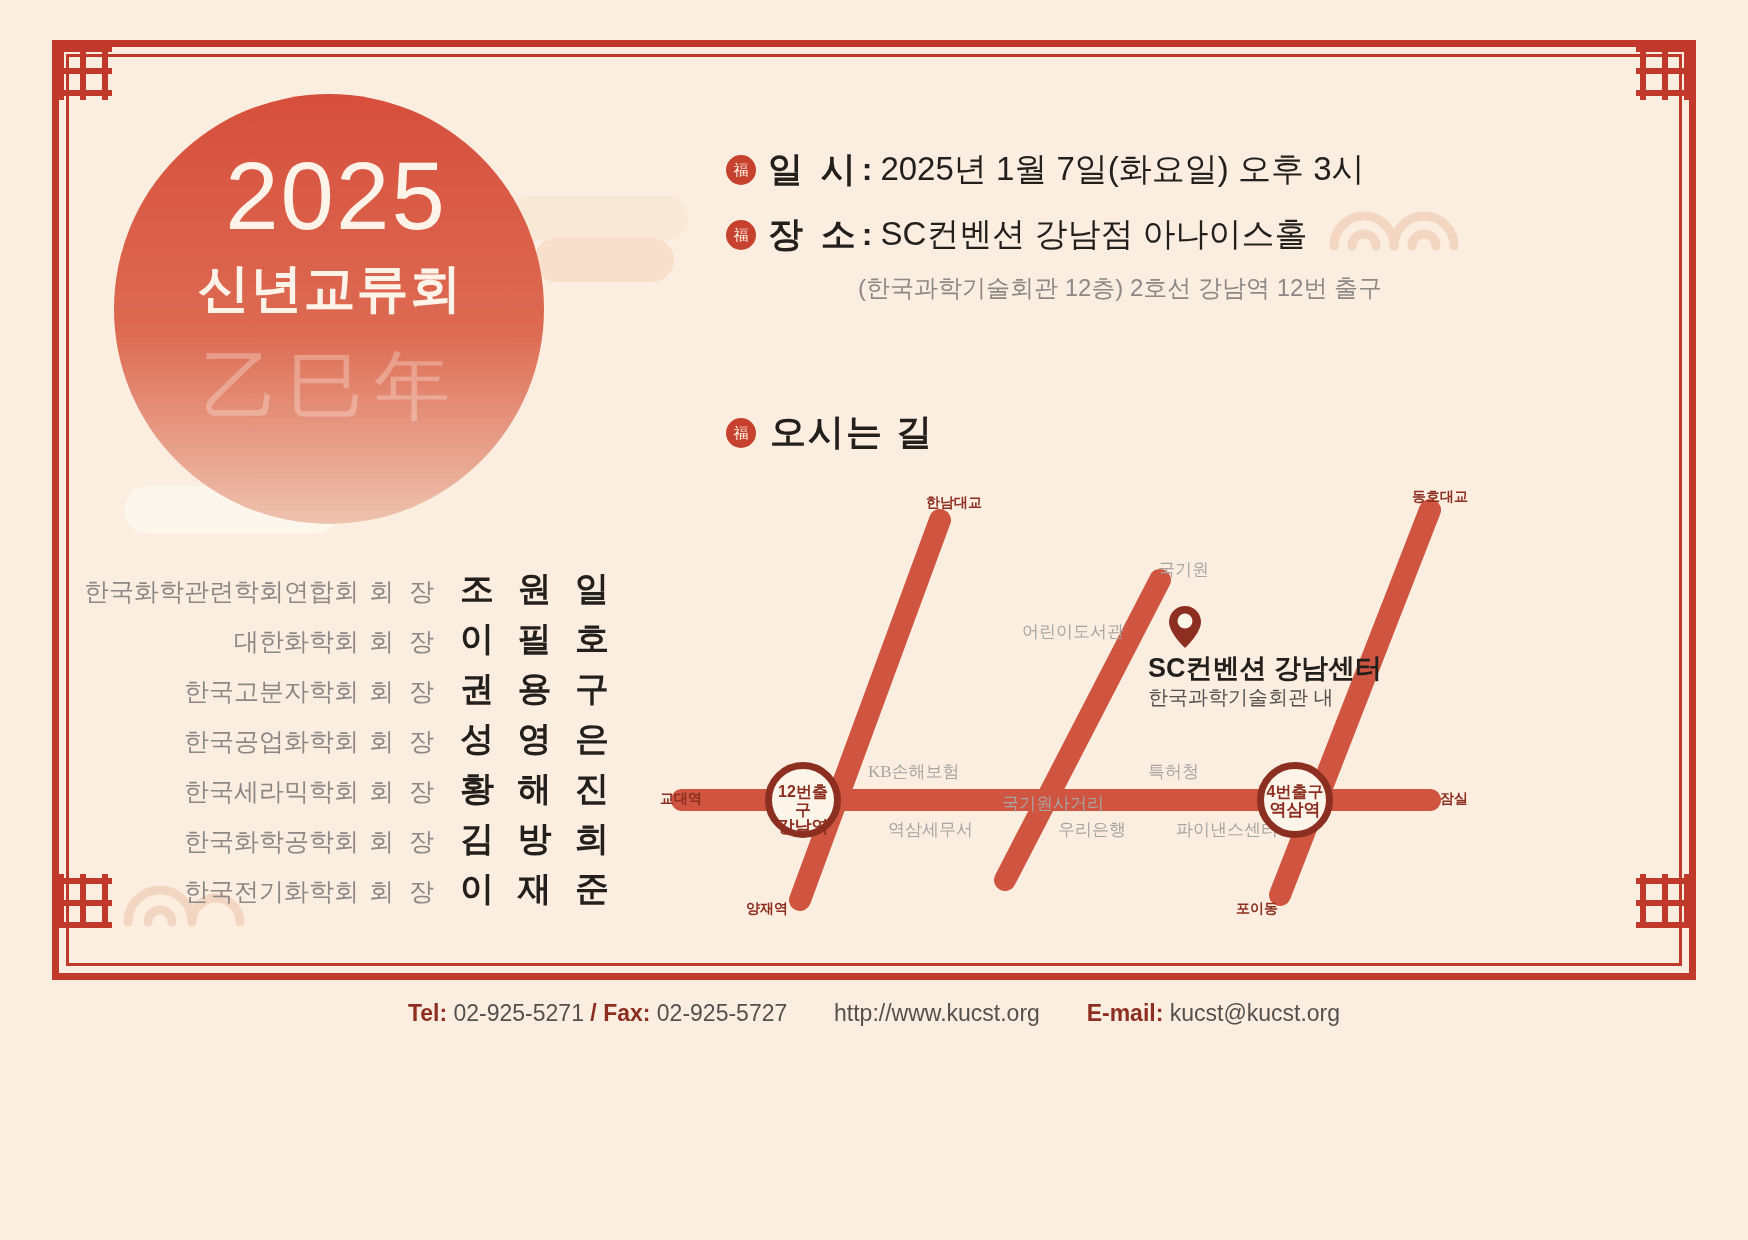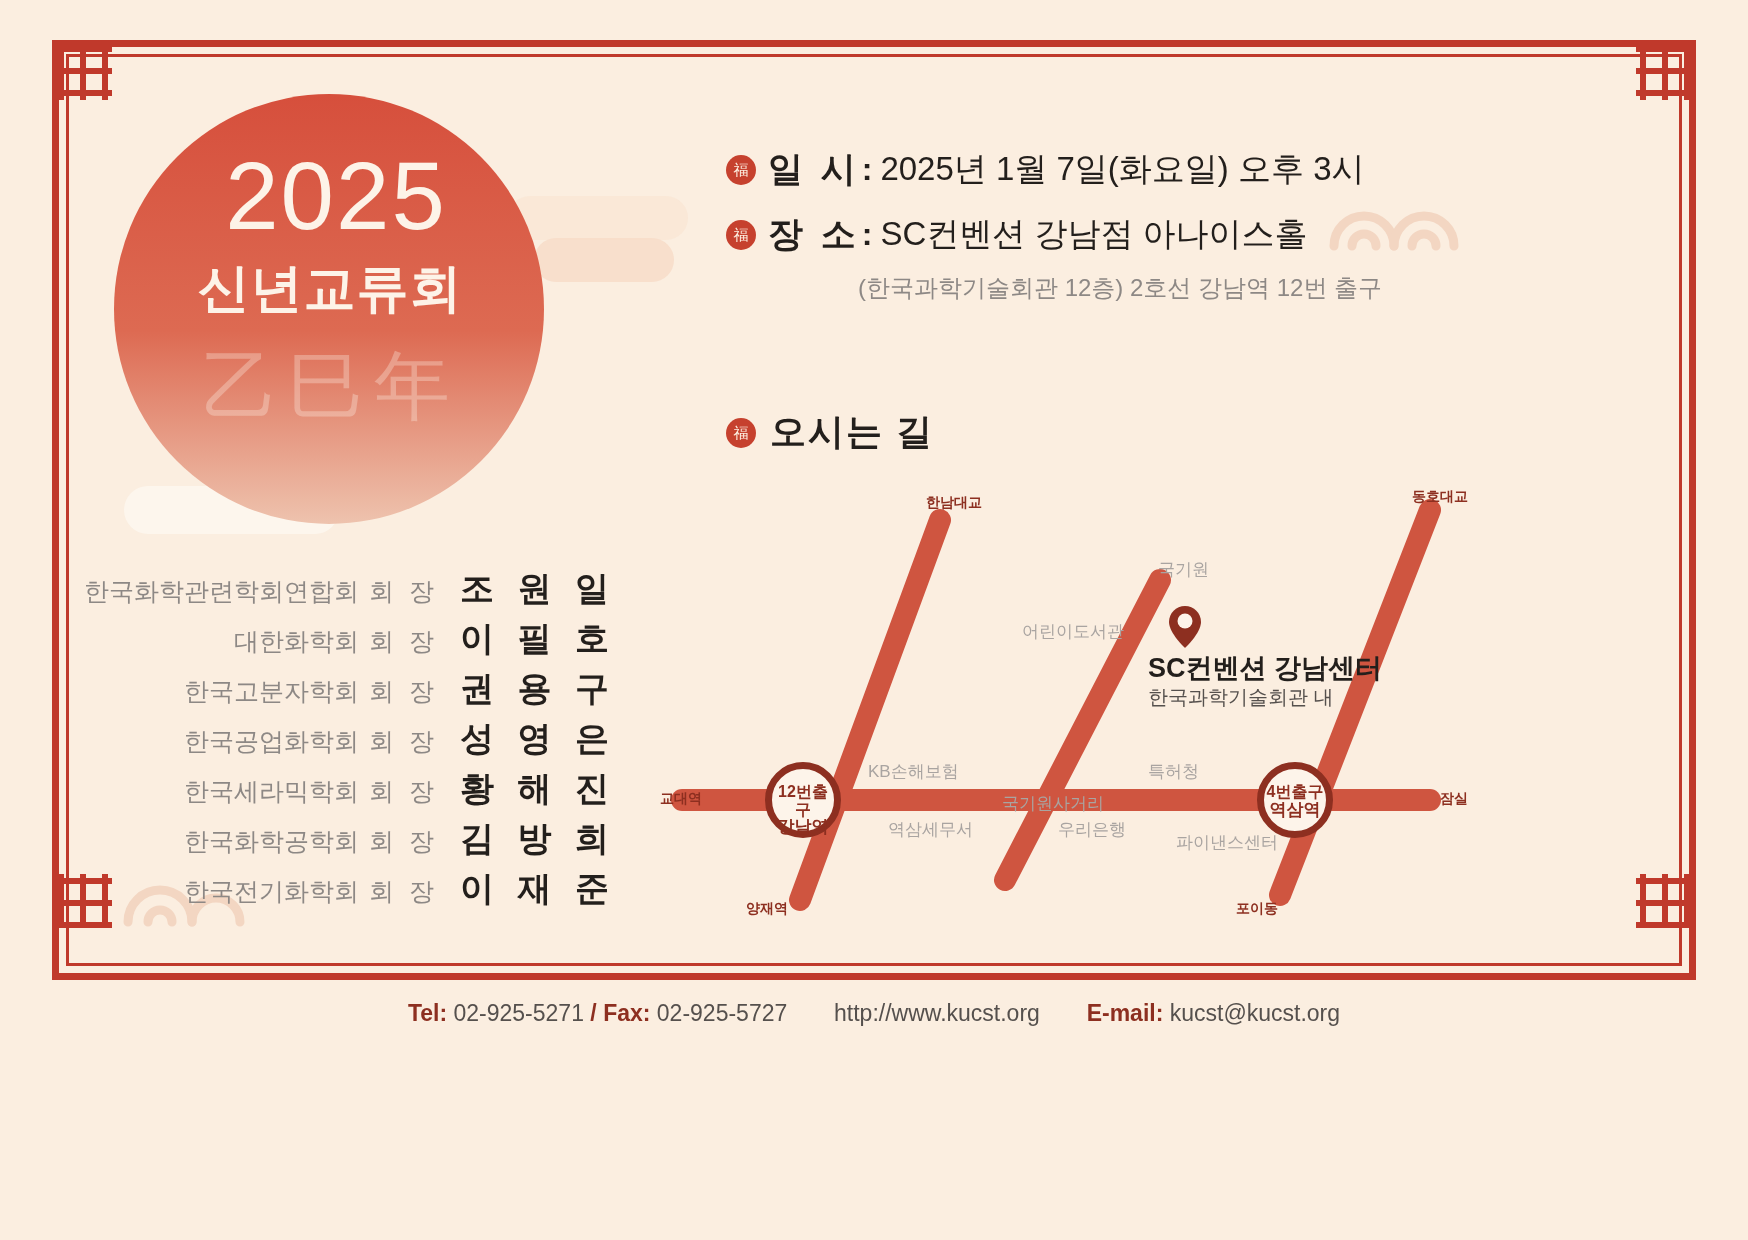--- a/index.html
+++ b/index.html
@@ -452,26 +452,26 @@
 
     <div class="map-ep" style="left:286px;  top:24px;">한남대교</div>
     <div class="map-ep" style="left:772px;  top:18px;">동호대교</div>
     <div class="map-ep" style="left:106px;  top:430px;">양재역</div>
     <div class="map-ep" style="left:596px;  top:430px;">포이동</div>
     <div class="map-ep" style="left:20px;   top:320px;">교대역</div>
     <div class="map-ep" style="left:800px;  top:320px;">잠실</div>
 
     <div class="map-label" style="left:518px; top:88px;">국기원</div>
     <div class="map-label" style="left:382px; top:150px;">어린이도서관</div>
-    <div class="map-label" style="left:228px; top:290px;">KB손해보험</div>
+    <div class="map-label" style="left:228px; top:290px;font-family:Liberation Serif, serif;">KB손해보험</div>
     <div class="map-label" style="left:508px; top:290px;">특허청</div>
     <div class="map-label" style="left:362px; top:322px;">국기원사거리</div>
     <div class="map-label" style="left:248px; top:348px;">역삼세무서</div>
     <div class="map-label" style="left:418px; top:348px;">우리은행</div>
-    <div class="map-label" style="left:536px; top:361px;">파이낸스센터</div>
+    <div class="map-label" style="left:536px; top:348px;">파이낸스센터</div>
 
     <svg style="position:absolute; left:528px; top:134px;" width="34" height="46">
       <path d="M17 2 C8 2 1 9 1 18 C1 29 17 44 17 44 C17 44 33 29 33 18 C33 9 26 2 17 2 Z" fill="#8d2f20"></path>
       <circle cx="17" cy="17" r="7.5" fill="#fdf4ea"></circle>
     </svg>
     <div class="venue-name" style="left:508px; top:180px;">SC컨벤션 강남센터</div>
     <div class="venue-sub" style="left:508px; top:214px;">한국과학기술회관 내</div>
 
     <div class="station" style="left:125px; top:292px;">
       <span class="exit">12번출구</span>

